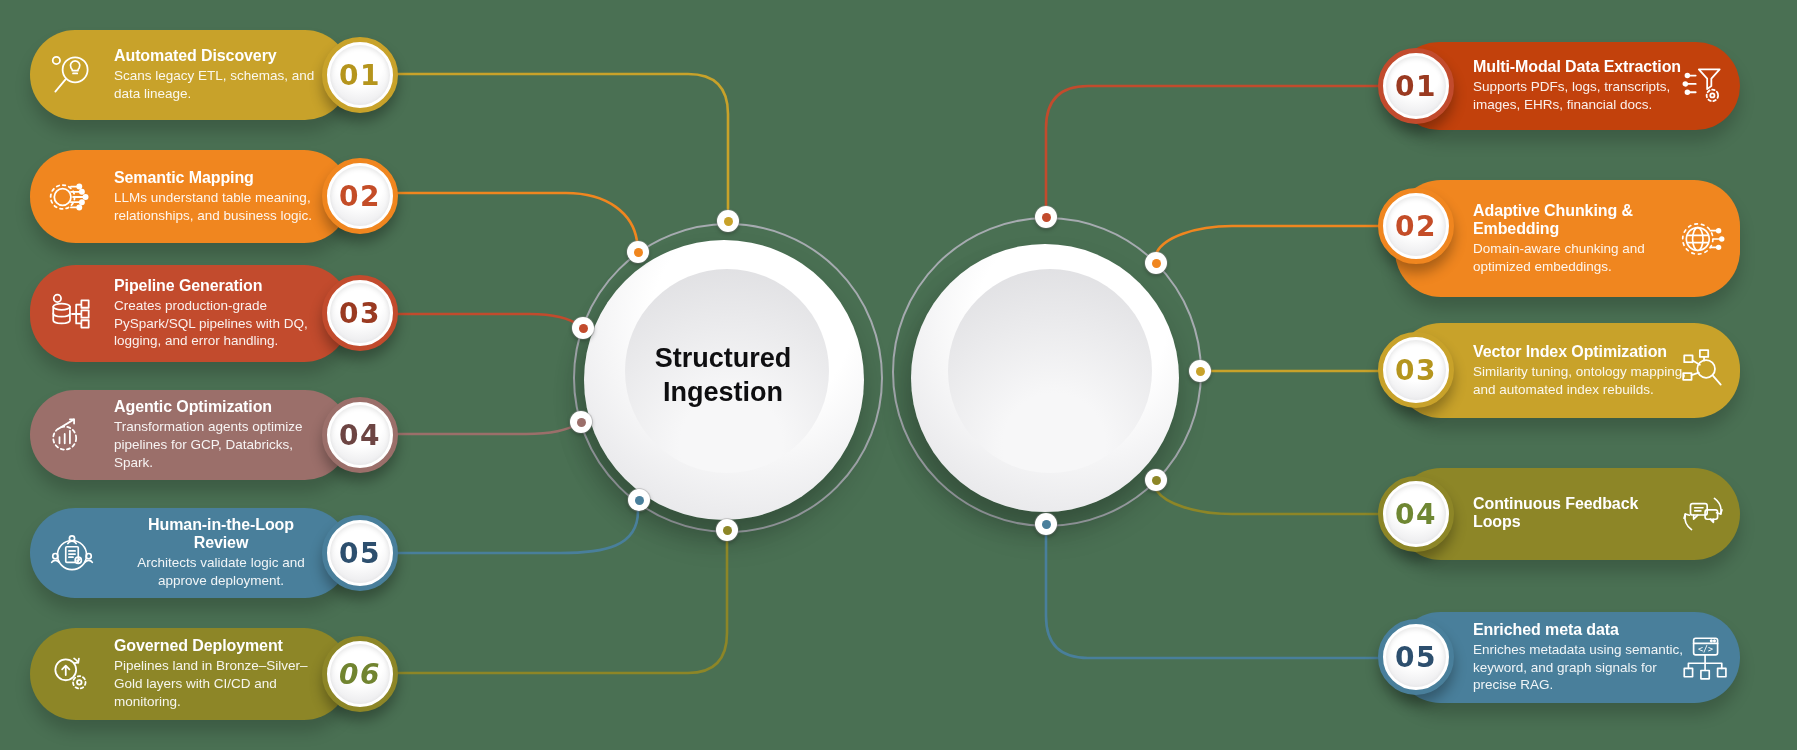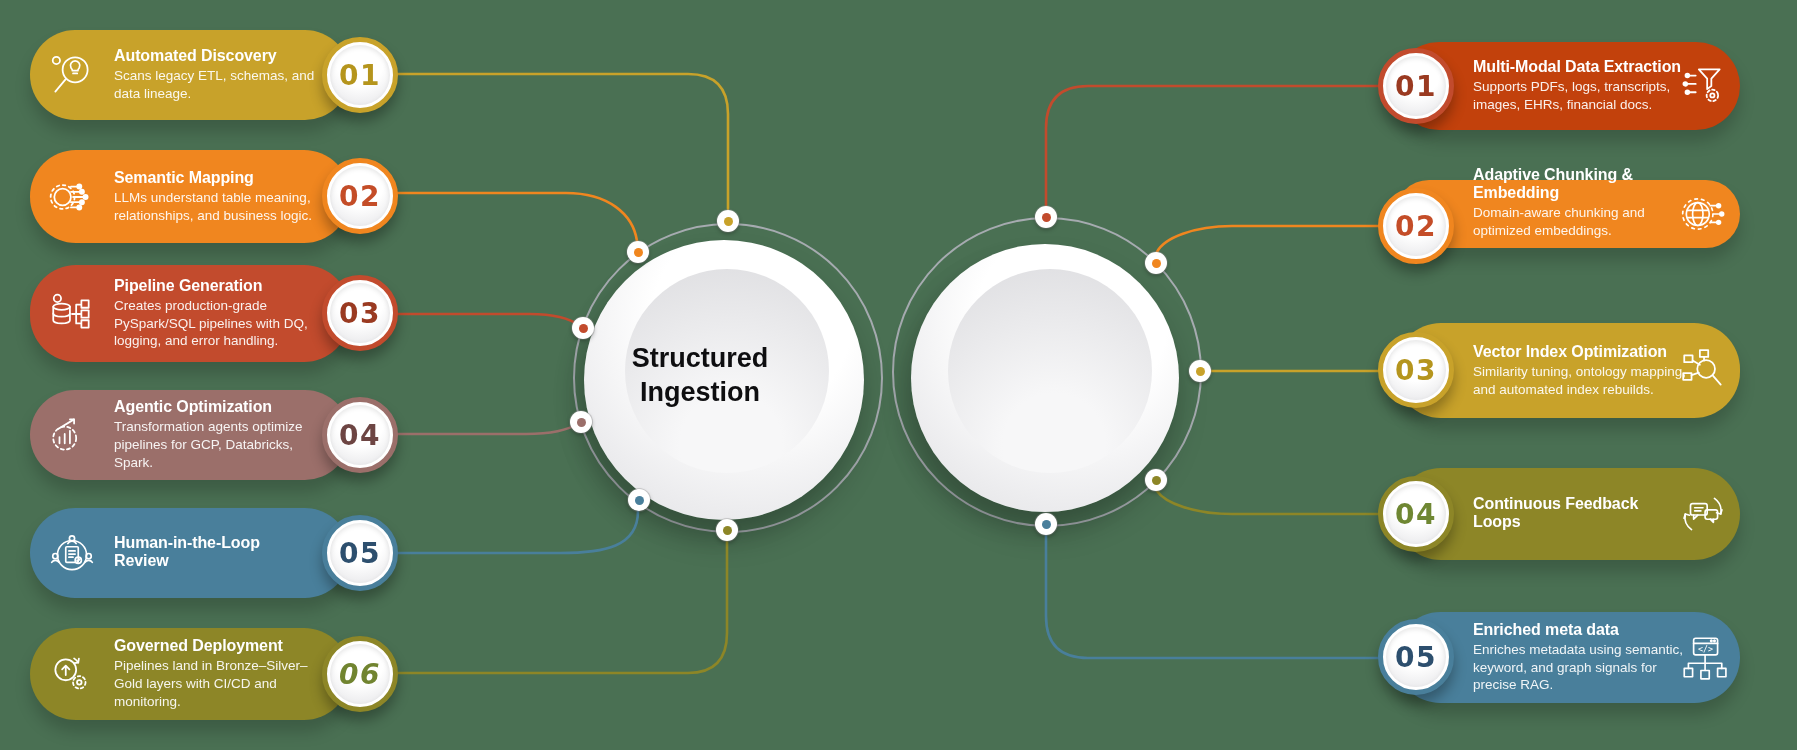--- a/index.html
+++ b/index.html
@@ -48,21 +48,21 @@
 </head>
 <body>
 
 <div class="canvas" style="background-color: rgb(74, 112, 83);">
 
   <div class="orbit" style="left: 573px; top: 223px; width: 306px; height: 306px; border-color: rgb(166, 171, 176);"></div>
   <div class="orbit" style="left: 892px; top: 217px; width: 306px; height: 306px; border-color: rgb(166, 171, 176);"></div>
 
   <div class="hub-outer" style="left:584px;top:240px;width:280px;height:280px"></div>
   <div class="hub-inner" style="left:625px;top:269px;width:204px;height:204px"></div>
-  <div class="hub-label" style="left:547px;top:223px;width:306px;height:306px">
+  <div class="hub-label" style="left:570px;top:223px;width:306px;height:306px">
     <span>Structured Ingestion</span>
   </div>
 
   <div class="hub-outer" style="left:911px;top:244px;width:268px;height:268px"></div>
   <div class="hub-inner" style="left:948px;top:269px;width:204px;height:204px"></div>
 
   <svg class="wires" width="1797" height="750" viewBox="0 0 1797 750">
     <path d="M396 74 H688 Q728 74 728 114 L728 209" style="stroke: rgb(200, 162, 42);"></path>
     <path d="M396 193 H566 C608 193 633 214 637 241" style="stroke: rgb(240, 134, 31);"></path>
     <path d="M396 314 H530 C558 314 572 320 580 326" style="stroke: rgb(194, 75, 45);"></path>
@@ -186,40 +186,41 @@
       </g>
         </svg>
     </span>
     <div class="t">Agentic Optimization</div>
     <div class="d">Transformation agents optimize pipelines for GCP, Databricks, Spark.</div>
   </div>
   <div class="badge" style="left: 322px; top: 397px; border-color: rgb(155, 111, 106); color: rgb(109, 69, 67);">
       <b>04</b>
     </div>
 
-  <div class="pill pill-l" style="top: 508px; height: 90px; background-color: rgb(73, 127, 155);">
+  <div class="pill pill-l" style="top: 508px; height: 90px; background-color: rgb(73, 127, 155); text-align: center;">
     <span class="ic">
       <svg viewBox="0 0 48 48">
           <g stroke="#fff" fill="none" stroke-width="1.6" stroke-linecap="round" stroke-linejoin="round">
         <circle cx="24" cy="26" r="14"></circle>
         <rect x="18" y="18" width="12" height="15" rx="1"></rect>
         <path d="M21 22h6M21 25h6M21 28h4"></path>
         <circle cx="24" cy="10" r="2.5"></circle>
             <path d="M20 15a4.5 4.5 0 0 1 8 0"></path>
         <circle cx="8" cy="27" r="2.5"></circle>
             <path d="M4.5 33a4.2 4.2 0 0 1 7 0"></path>
         <circle cx="40" cy="27" r="2.5"></circle>
             <path d="M36.5 33a4.2 4.2 0 0 1 7 0"></path>
         <circle cx="30" cy="31" r="3"></circle>
             <path d="M28.8 31l1 1 1.6-2"></path>
       </g>
         </svg>
     </span>
     <div class="t">Human-in-the-Loop
 Review</div>
+    <div class="d">Architects validate logic and approve deployment.</div>
   </div>
   <div class="badge" style="left: 322px; top: 515px; border-color: rgb(73, 127, 155); color: rgb(45, 79, 110);">
       <b>05</b>
     </div>
 
   <div class="pill pill-l" style="top: 628px; height: 92px; background-color: rgb(141, 134, 39);">
     <span class="ic">
       <svg viewBox="0 0 48 48">
           <g stroke="#fff" fill="none" stroke-width="1.7" stroke-linecap="round" stroke-linejoin="round">
         <circle cx="18" cy="20" r="10"></circle>
@@ -252,21 +253,21 @@
       </g>
         </svg>
     </span>
     <div class="t">Multi-Modal Data Extraction</div>
     <div class="d">Supports PDFs, logs, transcripts, images, EHRs, financial docs.</div>
   </div>
   <div class="badge" style="left: 1378px; top: 48px; border-color: rgb(194, 75, 45); color: rgb(154, 58, 33);">
       <b>01</b>
     </div>
 
-  <div class="pill pill-r" style="top: 180px; height: 68px; background-color: rgb(240, 134, 31); justify-content: flex-end;">
+  <div class="pill pill-r" style="top: 180px; height: 117px; background-color: rgb(240, 134, 31);">
     <span class="ic">
       <svg viewBox="0 0 48 48">
           <g stroke="#fff" fill="none" stroke-width="1.6" stroke-linecap="round" stroke-linejoin="round">
         <circle cx="19" cy="24" r="11"></circle>
             <ellipse cx="19" cy="24" rx="5" ry="11"></ellipse>
         <path d="M9 20.5h20M9 27.5h20"></path>
         <circle cx="19" cy="24" r="14.5" stroke-dasharray="2.5 4"></circle>
         <path d="M31 16h6M34 24h6M31 32h6"></path>
         <circle cx="39" cy="16" r="1.8" fill="#fff"></circle>
             <circle cx="42" cy="24" r="1.8" fill="#fff"></circle>

